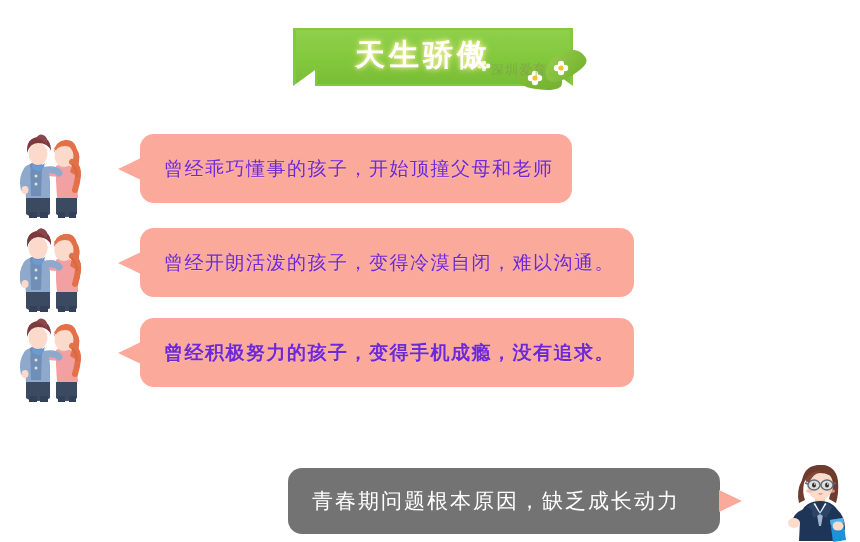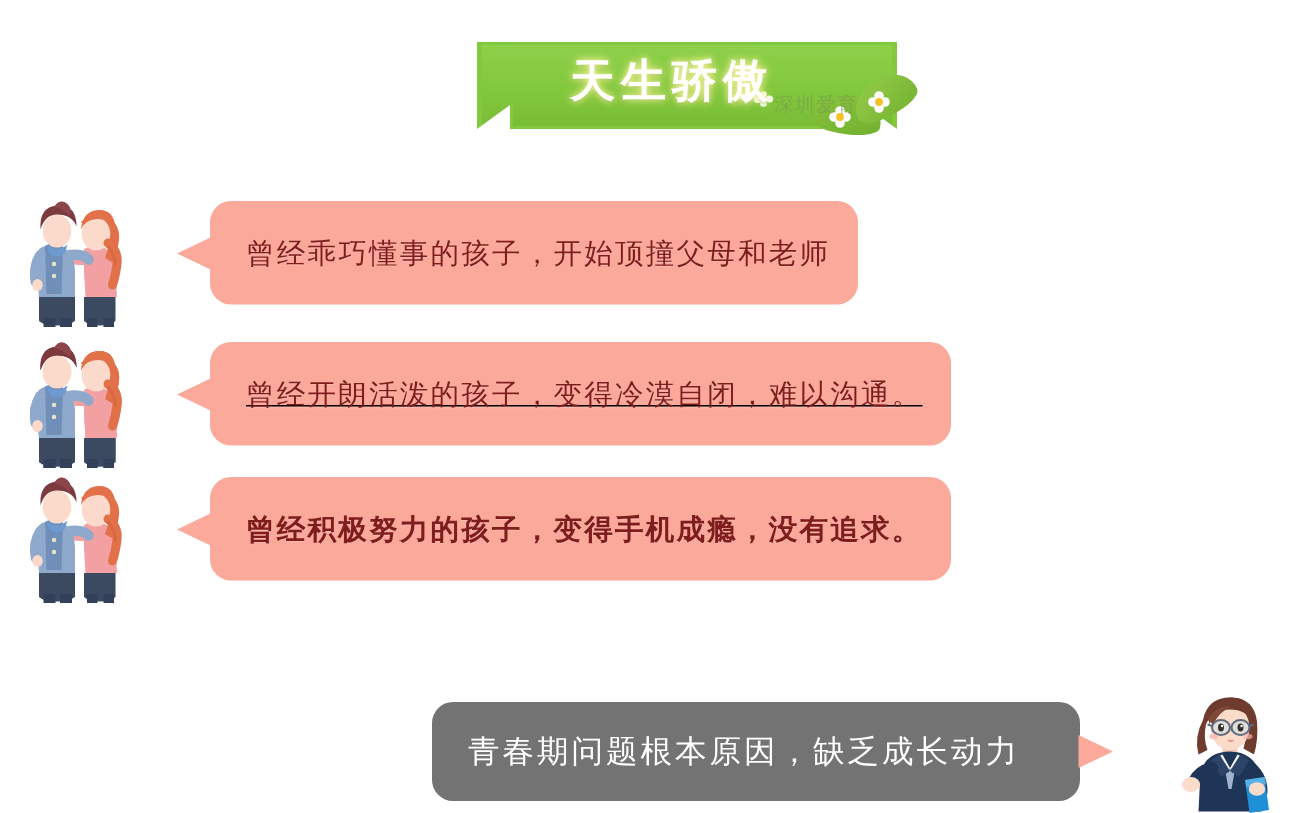--- a/index.html
+++ b/index.html
@@ -14,21 +14,21 @@
     position: relative;
     width: 860px;
     height: 542px;
     background: #ffffff;
     overflow: hidden;
   }
 
   
   .banner-wrap {
     position: absolute;
-    left: 318px;
+    left: 293px;
     top: 28px;
     width: 300px;
     height: 62px;
   }
   .banner-shape {
     position: absolute;
     left: 0;
     top: 0;
     width: 280px;
     height: 58px;
@@ -106,21 +106,21 @@
     background: #fba99b;
     border-radius: 14px;
     box-sizing: border-box;
     display: flex;
     align-items: center;
   }
   .bubble-text {
     font-size: 19px;
     letter-spacing: 1.5px;
     white-space: nowrap;
-    color: #7f1d1d;
+    color: #6d28d9;
     text-shadow: 0 1px 0 rgba(255,255,255,0.18);
   }
   .tail-left {
     position: absolute;
     left: -22px;
     top: 24px;
     width: 0;
     height: 0;
     border-top: 11px solid transparent;
     border-bottom: 11px solid transparent;
@@ -131,21 +131,21 @@
     right: -22px;
     top: 22px;
     width: 0;
     height: 0;
     border-top: 11px solid transparent;
     border-bottom: 11px solid transparent;
     border-left: 23px solid #fba99b;
   }
 
   #bubble-1 { left: 140px; top: 134px; width: 432px; height: 69px; padding-left: 24px; }
-  #bubble-2 { left: 140px; top: 228px; width: 494px; height: 69px; padding-left: 24px; text-decoration: underline; }
+  #bubble-2 { left: 140px; top: 228px; width: 494px; height: 69px; padding-left: 24px; }
   #bubble-3 { left: 140px; top: 318px; width: 494px; height: 69px; padding-left: 24px; font-weight: bold; }
   #bubble-4 {
     left: 288px; top: 468px; width: 432px; height: 66px;
     padding-left: 24px;
     background: #737373;
   }
   #bubble-4 .bubble-text {
     color: #ffffff;
     font-size: 21px;
     letter-spacing: 2px;

